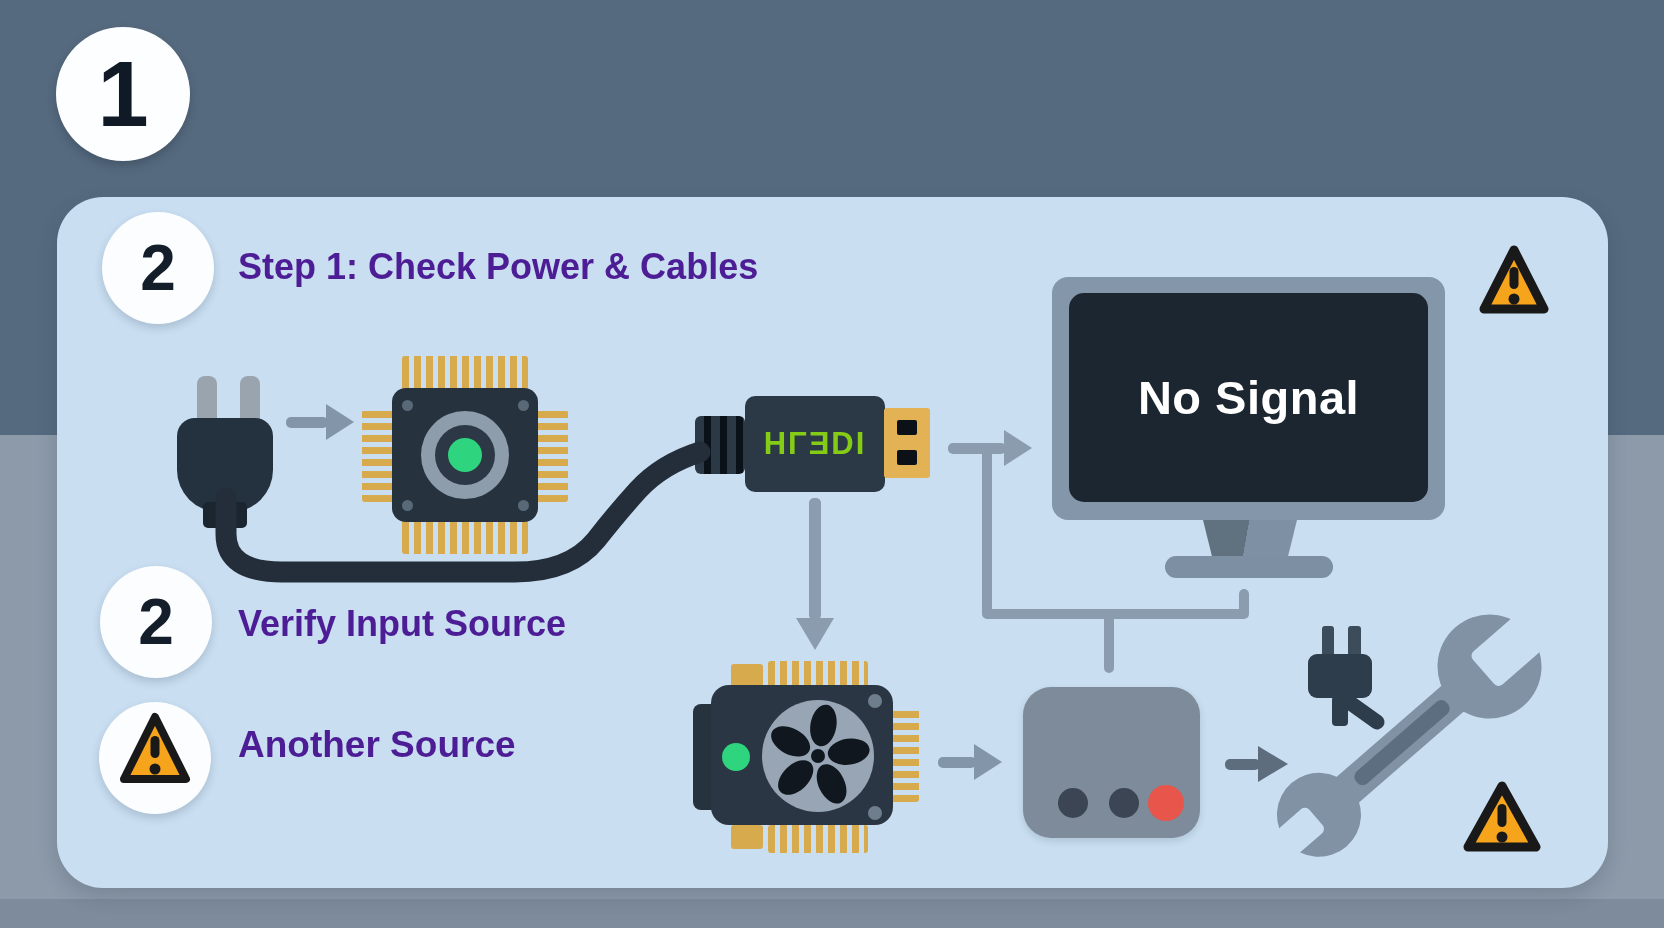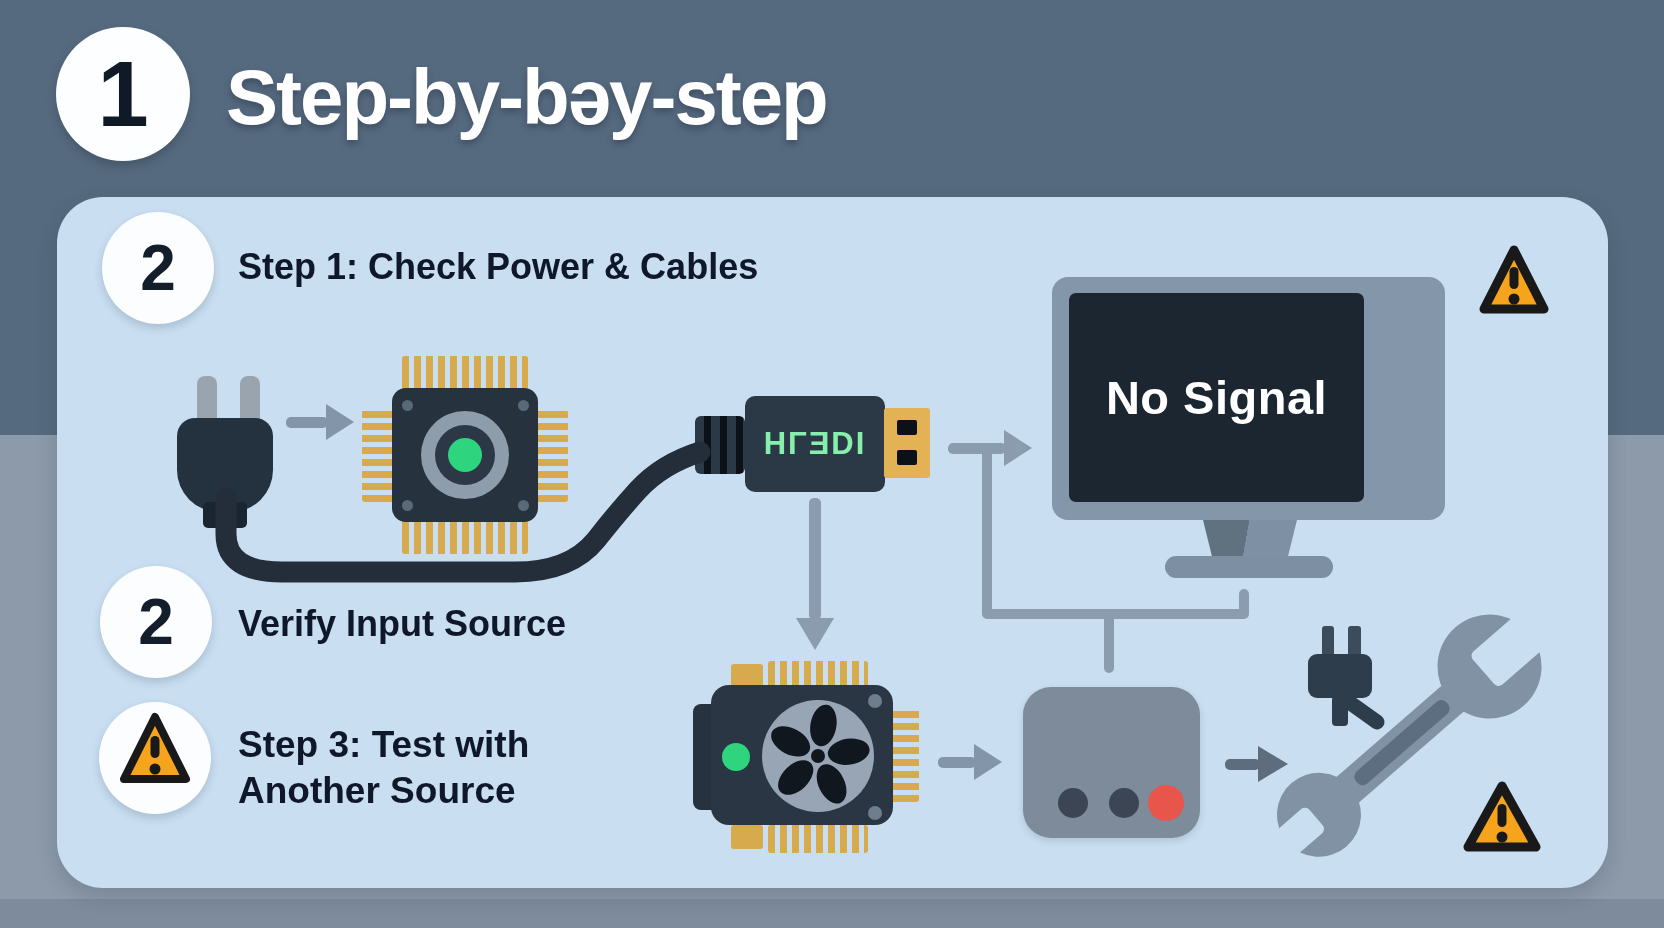--- a/index.html
+++ b/index.html
@@ -21,21 +21,21 @@
 
   
   .panel{left:57px;top:197px;width:1551px;height:691px;background:#c9def1;border-radius:46px;
     box-shadow:0 8px 20px rgba(30,42,58,.18);}
 
   
   .bullet{width:112px;height:112px;border-radius:50%;background:#fbfdff;
     display:flex;align-items:center;justify-content:center;box-shadow:0 4px 9px rgba(30,45,62,.18);}
   .bullet span{font-size:64px;font-weight:800;color:#141e2a;line-height:1;}
   .b1{left:102px;top:212px;} .b2{left:100px;top:566px;} .b3{left:99px;top:702px;}
-  .step-label{color:#0f172a;font-weight:800;font-size:36px;line-height:43px;white-space:nowrap;}
+  .step-label{color:#4c1d95;font-weight:800;font-size:36px;line-height:43px;white-space:nowrap;}
   .l1{left:238px;top:245px;} .l2{left:238px;top:602px;} .l3{left:238px;top:722px;line-height:46px;font-size:37px;}
 
   
   .prong{width:20px;height:52px;border-radius:8px 8px 3px 3px;background:#99a4af;}
   .plug-body{left:177px;top:418px;width:96px;height:94px;background:#243240;
     border-radius:18px 18px 42px 42px;}
   .plug-collar{left:203px;top:502px;width:44px;height:26px;background:#1a2530;border-radius:5px;}
 
   
   .pins-h{background:repeating-linear-gradient(90deg,#d7aa4d 0 7px,rgba(0,0,0,0) 7px 12px);border-radius:3px;}
@@ -44,27 +44,27 @@
   .screw{width:11px;height:11px;border-radius:50%;background:#5a6977;}
   .chip-disc{left:421px;top:411px;width:88px;height:88px;border-radius:50%;background:#8e9dac;}
   .chip-ring{left:435px;top:425px;width:60px;height:60px;border-radius:50%;background:#2c3845;}
   .chip-led{left:448px;top:438px;width:34px;height:34px;border-radius:50%;background:#2fd57e;}
 
   
   .hdmi-ridge{left:695px;top:416px;width:50px;height:58px;border-radius:6px;
     background:repeating-linear-gradient(90deg,#2b3845 0 9px,#0a1118 9px 16px);}
   .hdmi-body{left:745px;top:396px;width:140px;height:96px;background:#2b3845;border-radius:10px;
     display:flex;align-items:center;justify-content:center;}
-  .hdmi-body span{color:#86efac;font-size:31px;font-weight:800;letter-spacing:2px;}
+  .hdmi-body span{color:#84cc16;font-size:31px;font-weight:800;letter-spacing:2px;}
   .hdmi-tip{left:884px;top:408px;width:46px;height:70px;background:#e2b254;border-radius:3px;}
   .hdmi-slot{width:20px;height:15px;background:#0c1117;border-radius:2px;}
 
   
   .mon-bezel{left:1052px;top:277px;width:393px;height:243px;background:#8496a9;border-radius:16px;}
-  .mon-screen{left:1069px;top:293px;width:295px;height:209px;background:#1c2631;border-radius:7px;
+  .mon-screen{left:1069px;top:293px;width:359px;height:209px;background:#1c2631;border-radius:15px;
     display:flex;align-items:center;justify-content:center;}
   .mon-screen span{color:#ffffff;font-size:47px;font-weight:800;letter-spacing:.5px;}
   .mon-neck{left:1203px;top:520px;width:94px;height:38px;
     background:linear-gradient(100deg,#60727f 0 46%,#7e90a3 46%);
     clip-path:polygon(0% 0%,100% 0%,90% 100%,10% 100%);}
   .mon-base{left:1165px;top:556px;width:168px;height:22px;background:#7d8fa2;border-radius:11px;}
 
   
   .gpu-left{left:693px;top:704px;width:28px;height:106px;background:#27323f;border-radius:8px;}
   .gpu-body{left:711px;top:685px;width:182px;height:140px;background:#2b3644;border-radius:18px;}
@@ -88,37 +88,35 @@
 <body>
 
 <div class="stage">
 
   <div class="abs band-top"></div>
   <div class="abs band-bottom-strip"></div>
 
   <div class="abs title-badge">
     <span>1</span>
   </div>
-  <div class="abs page-title">Step-by-bəy-step</div>
 
   <div class="abs panel"></div>
 
   <div class="abs bullet b1">
     <span>2</span>
   </div>
   <div class="abs step-label l1">Step 1: Check Power &amp; Cables</div>
 
   <div class="abs bullet b2">
     <span>2</span>
   </div>
   <div class="abs step-label l2">Verify Input Source</div>
 
   <div class="abs bullet b3"></div>
   <div class="abs step-label l3">
-    <div>Step 3: Test with</div>
     <div>Another Source</div>
   </div>
 
   <div class="abs prong" style="left:197px;top:376px;"></div>
   <div class="abs prong" style="left:240px;top:376px;"></div>
   <div class="abs plug-body"></div>
   <div class="abs plug-collar"></div>
 
   <div class="abs pins-h" style="left:402px;top:356px;width:126px;height:34px;"></div>
   <div class="abs pins-h" style="left:402px;top:520px;width:126px;height:34px;"></div>

